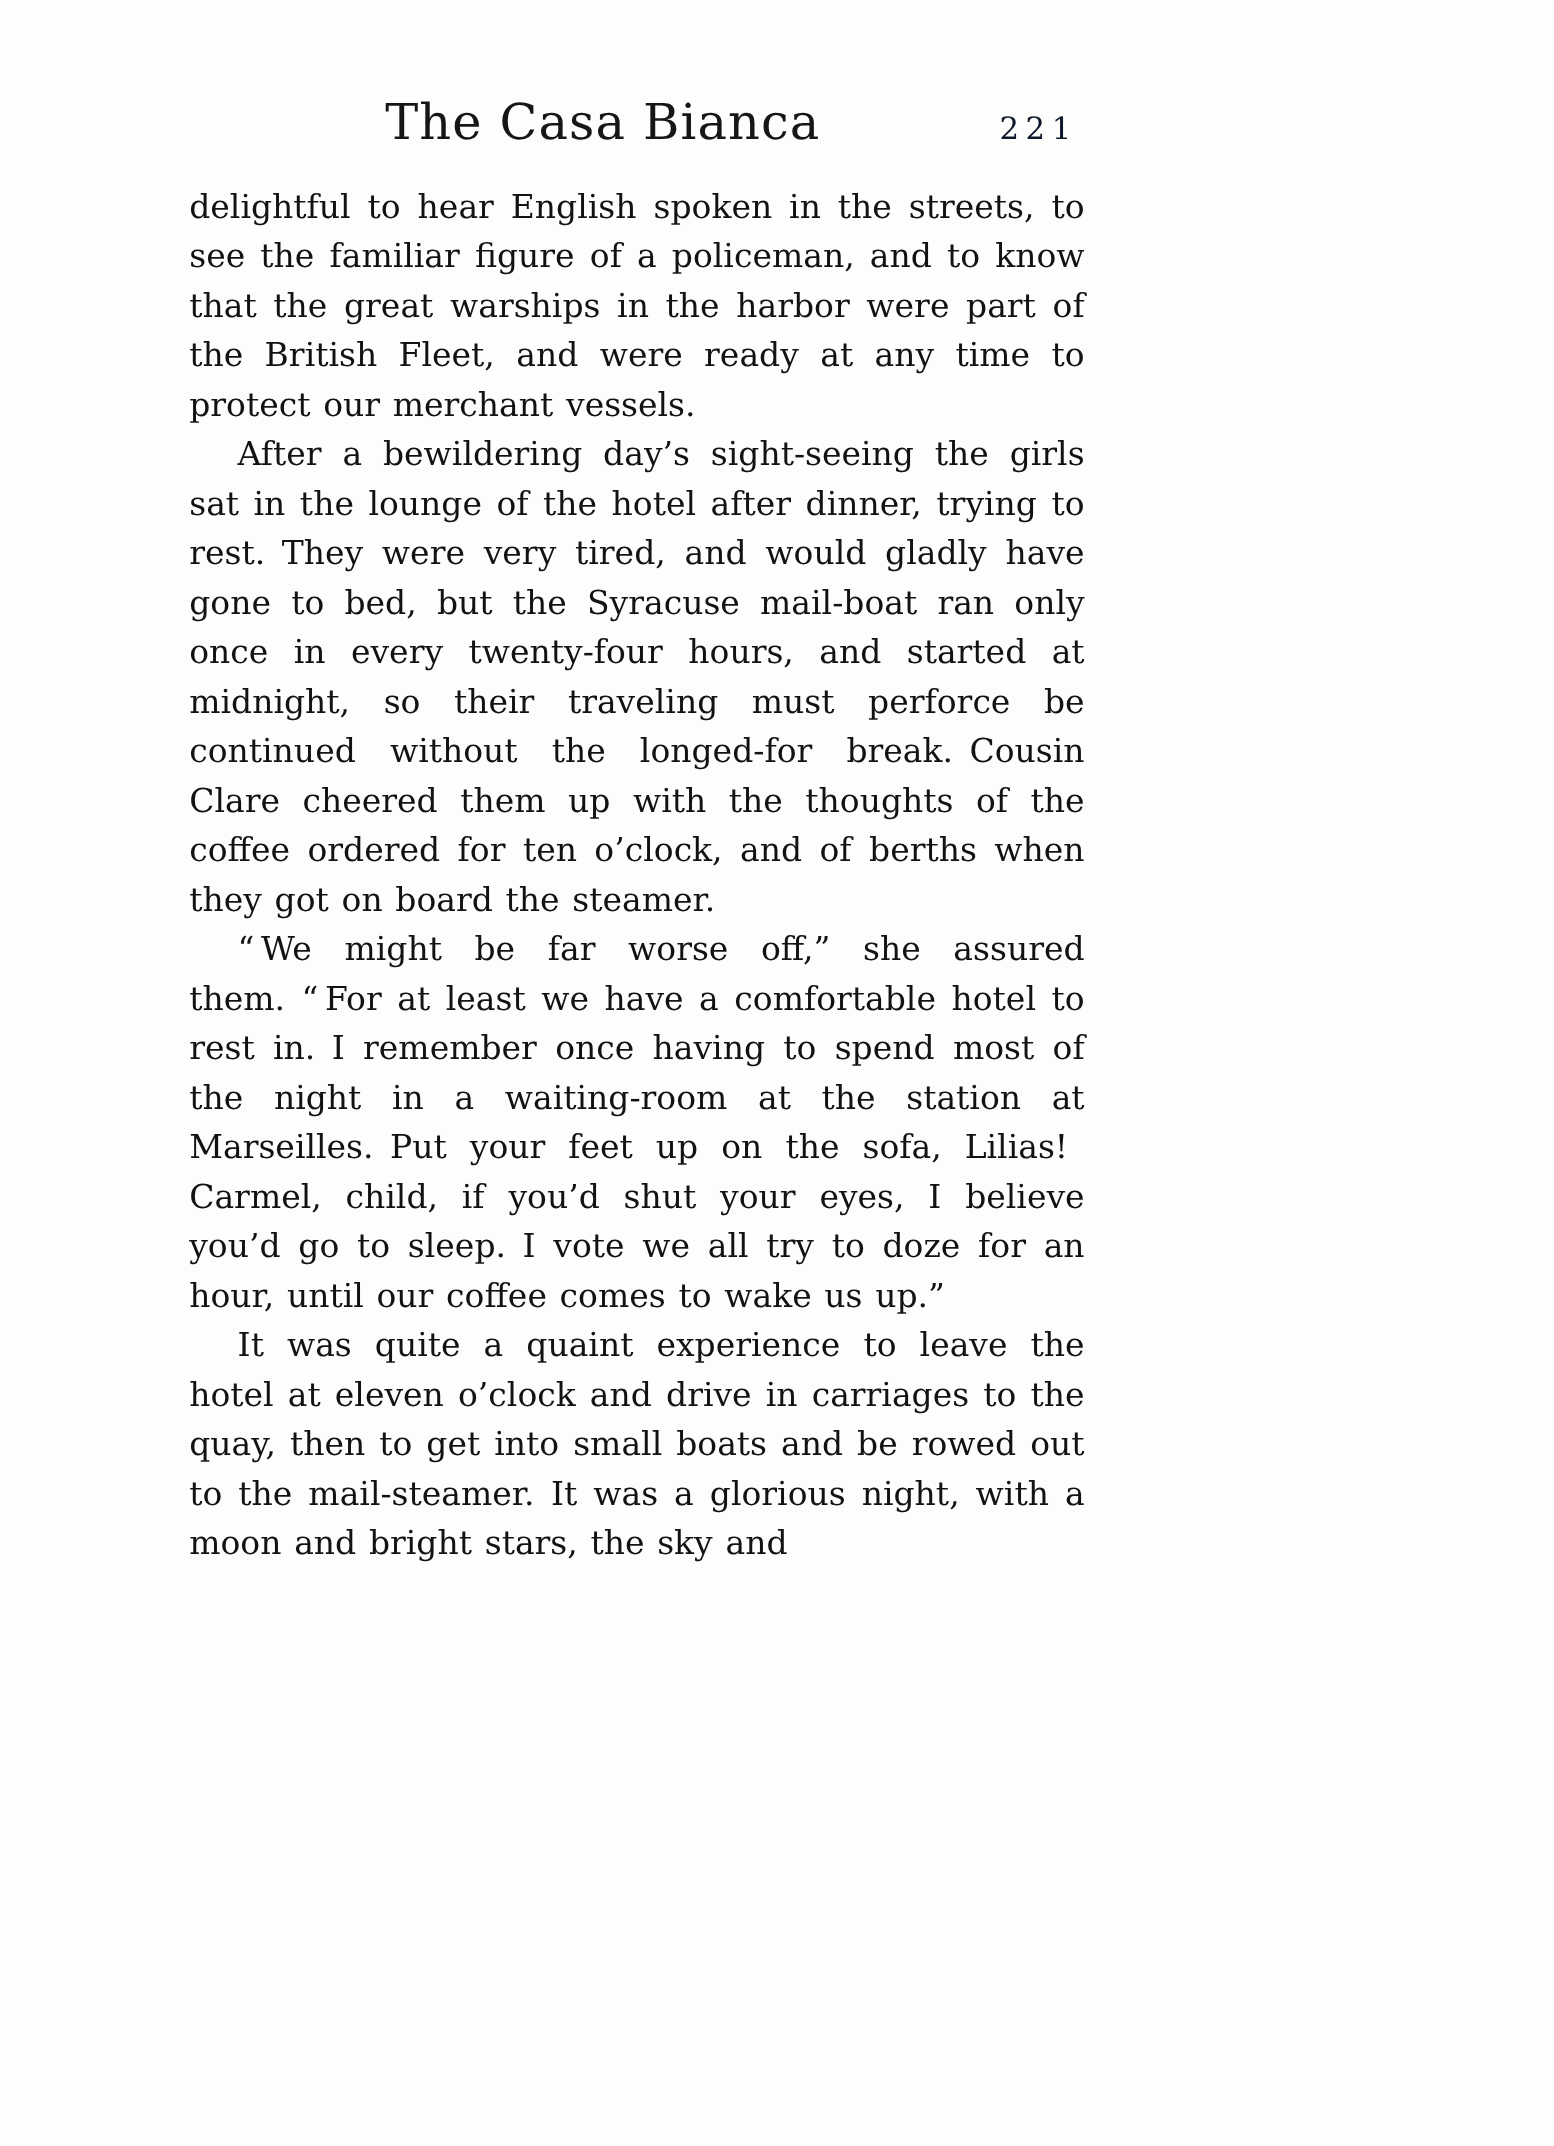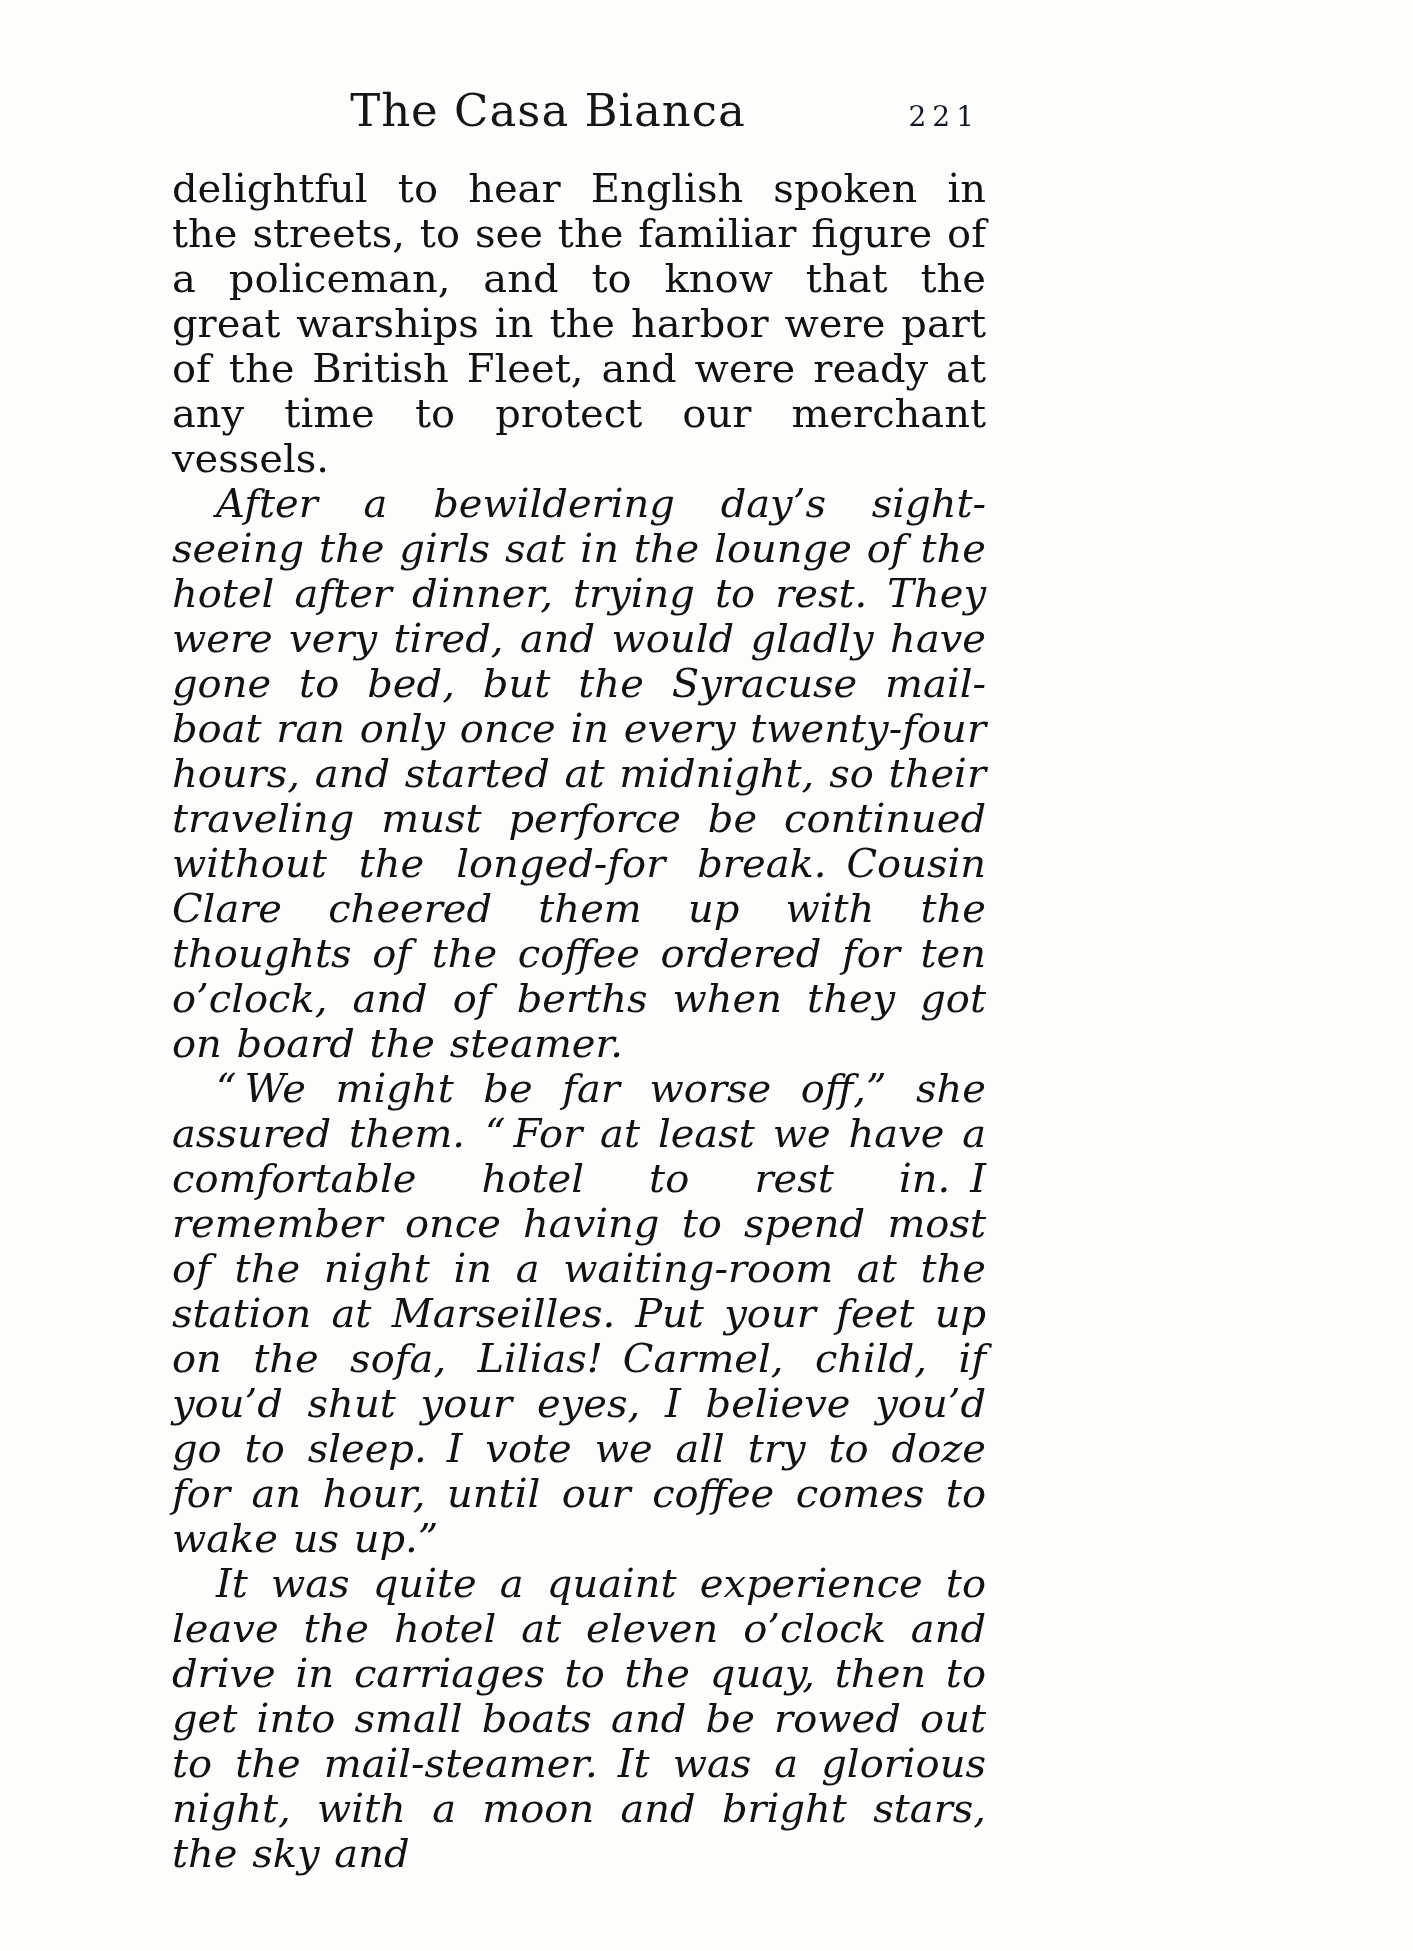--- a/index.html
+++ b/index.html
@@ -42,33 +42,32 @@
     top: 16px;
     font-size: 28px;
     letter-spacing: 6px;
     color: #0f172a;
   }
   .body-text {
     position: absolute;
     top: 166px;
     left: 172px;
     width: 814px;
-    font-size: 40px;
+    font-size: 30px;
     line-height: 45px;
     text-align: justify;
     color: #121212;
     word-spacing: 2px;
   }
   .body-text p {
     margin: 0;
     padding: 0;
   }
   .body-text p.indent {
     text-indent: 44px;
-    font-style: italic;
   }
 </style>
 </head>
 <body>
 
 <div class="page">
 
   <div class="running-header">
     <div class="running-title">The Casa Bianca</div>
     <div class="page-number">221</div>

